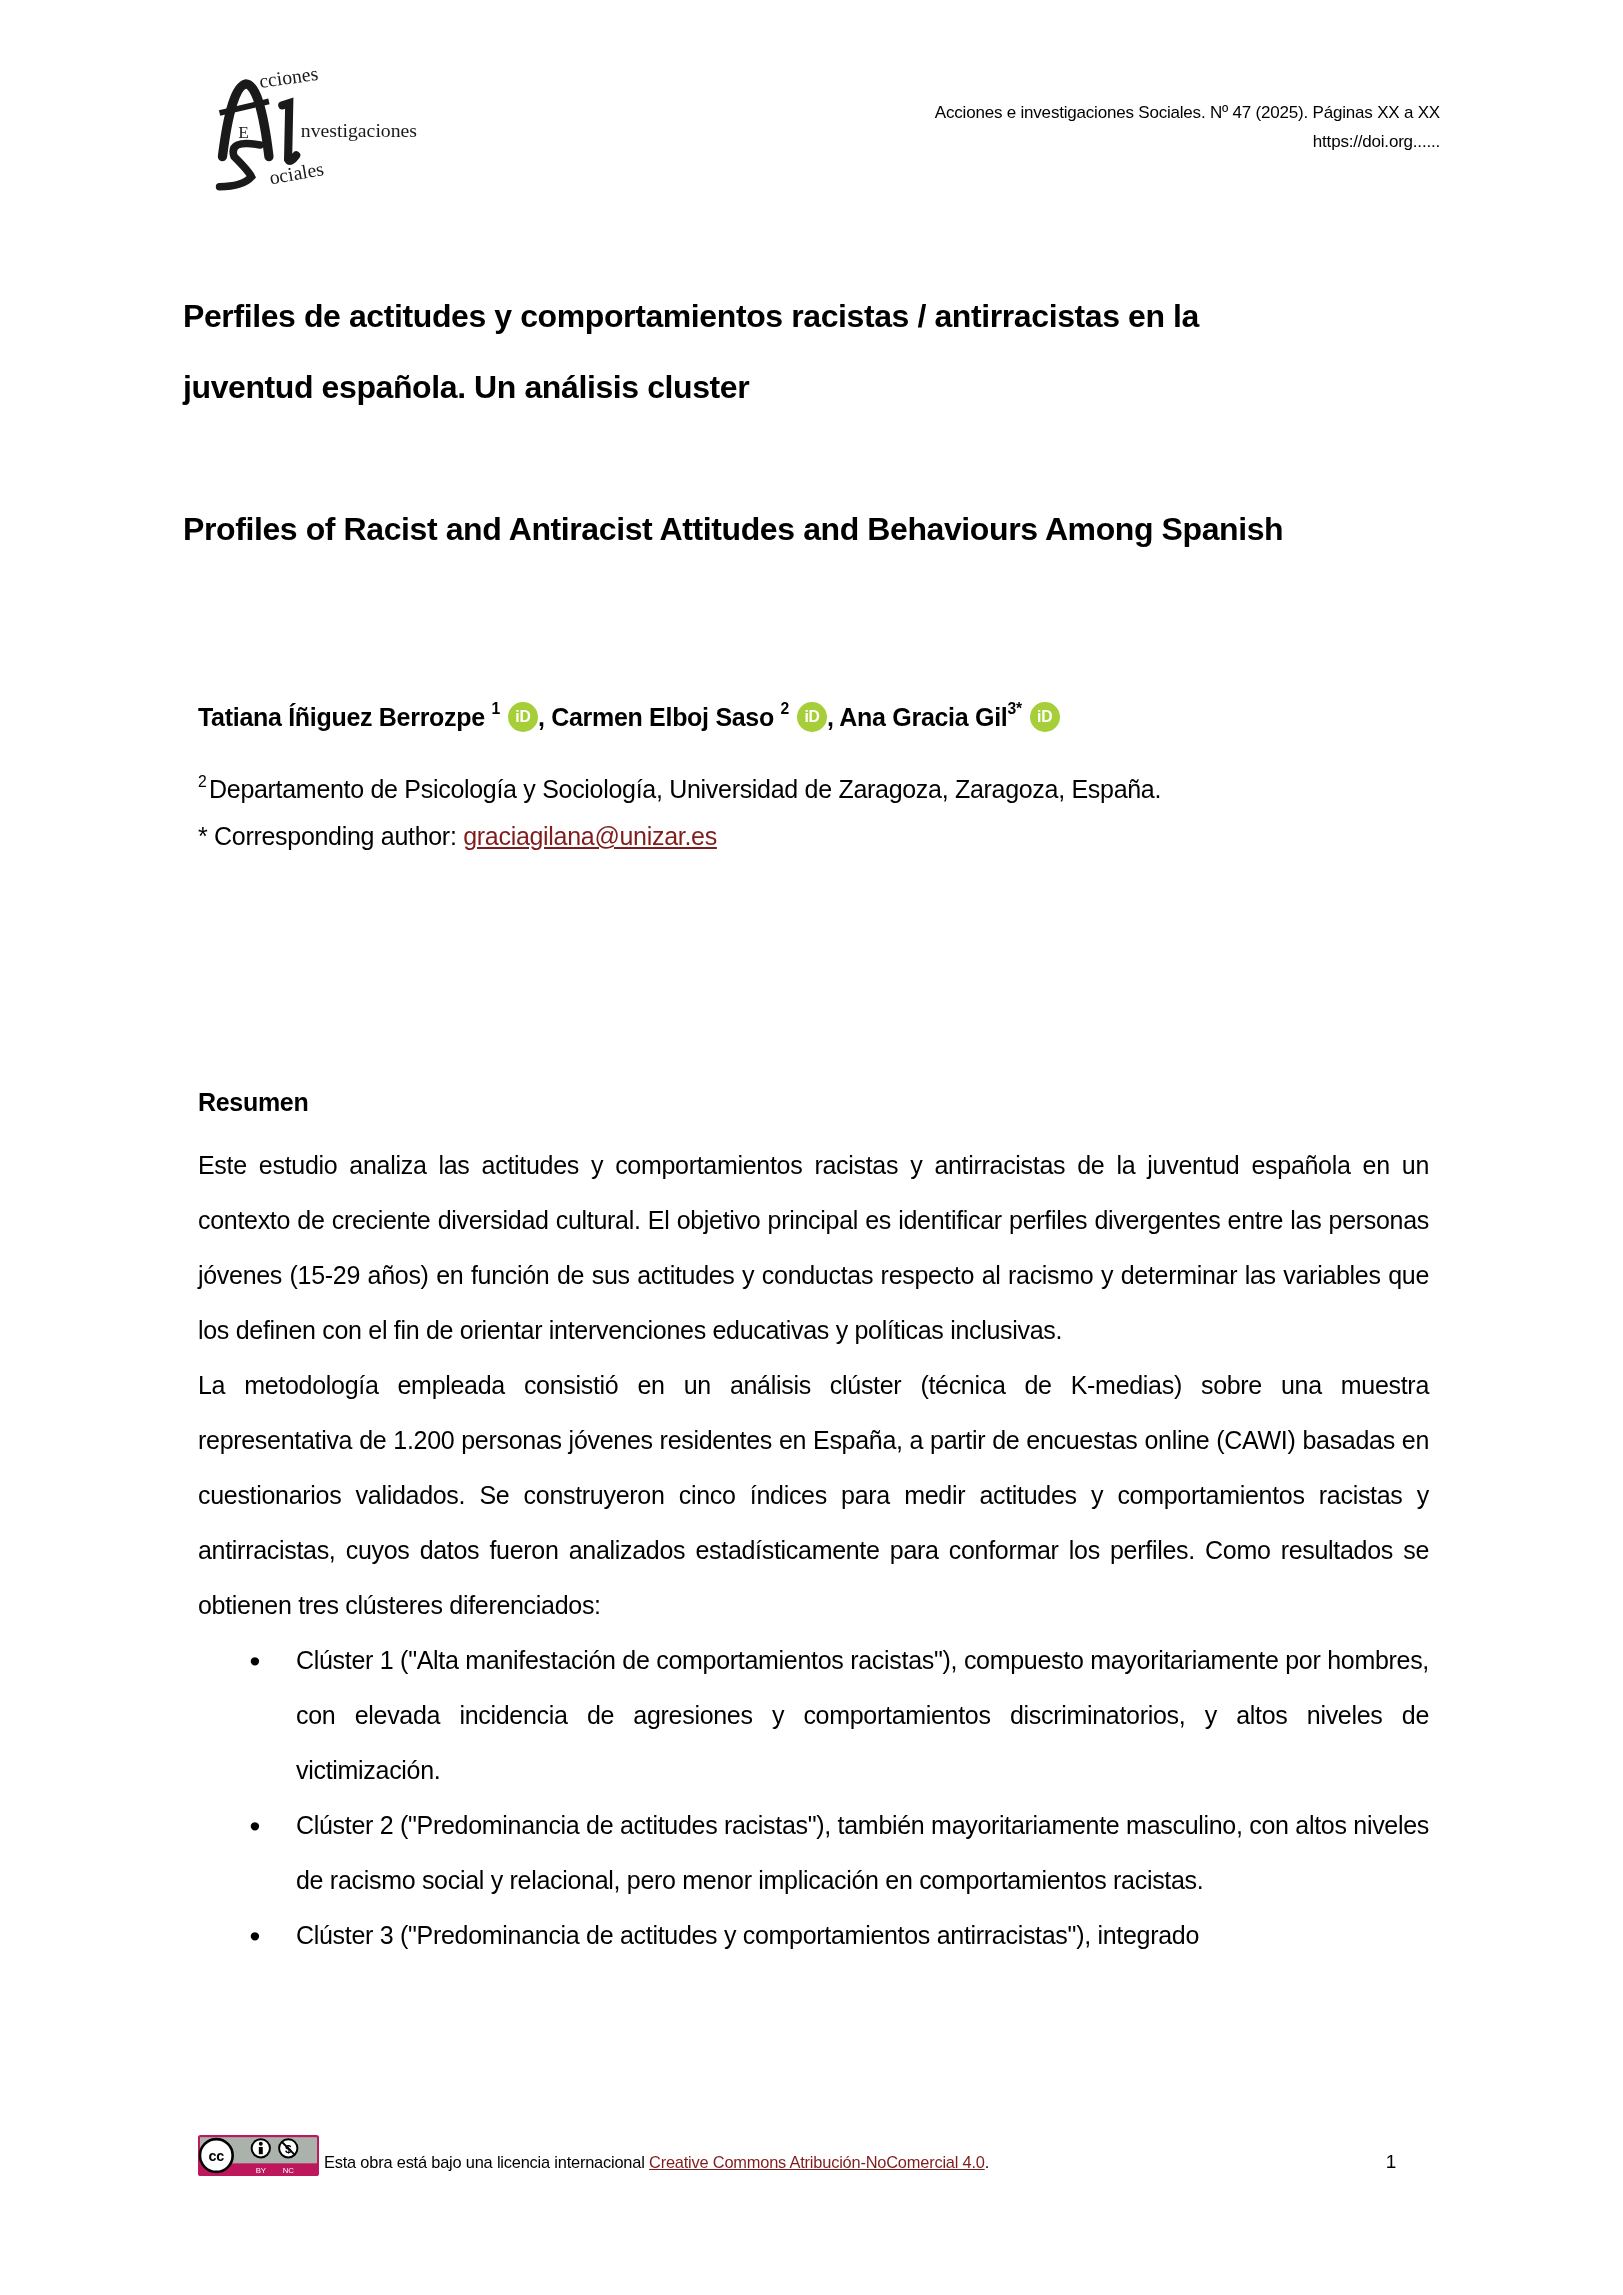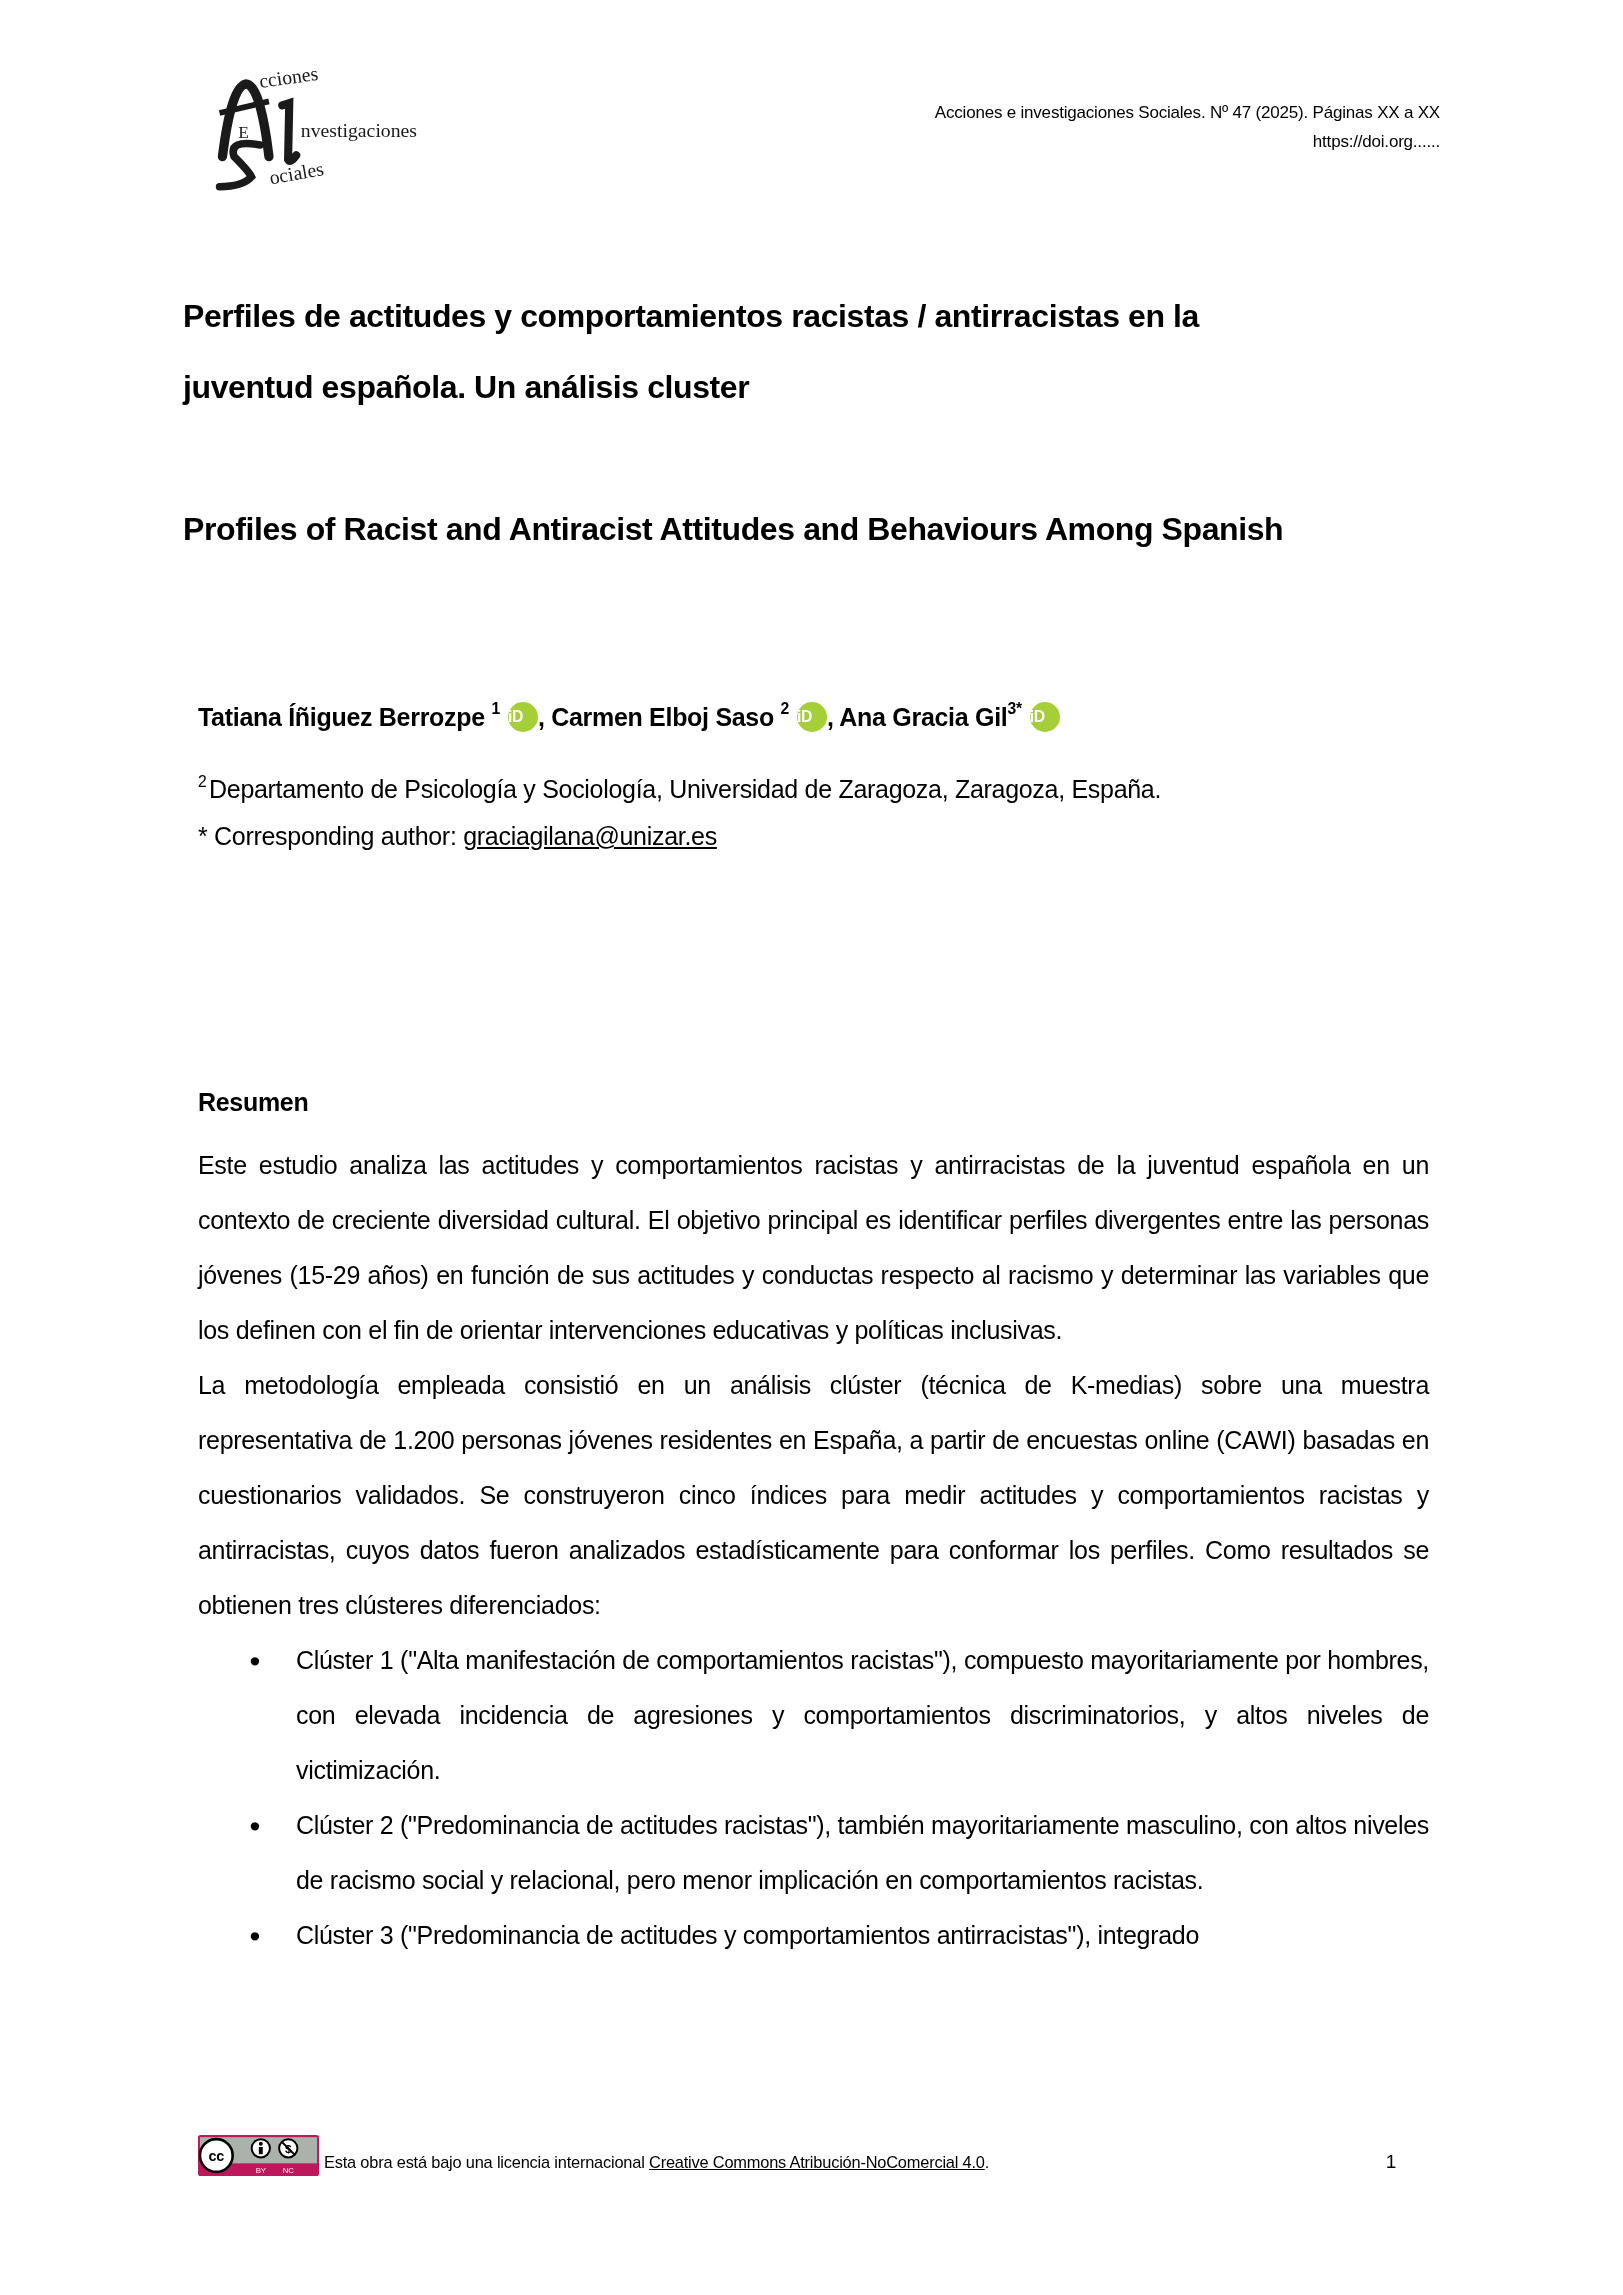--- a/index.html
+++ b/index.html
@@ -18,26 +18,26 @@
   .title-en { top: 494px; }
   .title-line { font-size: 32px; line-height: 71px; letter-spacing: -0.4px; }
   .authors {
     position: absolute; left: 198px; top: 700px; font-weight: bold;
     font-size: 25px; letter-spacing: -0.3px; white-space: nowrap;
   }
   .authors sup { font-size: 15.7px; vertical-align: 11.8px; }
   .orcid {
     display: inline-block; width: 30px; height: 30px; border-radius: 50%;
     background: #a6ce39; color: #fff; font-size: 15.7px; font-weight: bold;
-    text-align: left; line-height: 30px; vertical-align: 3.9px; margin-left: 1.3px;
+    text-align: center; line-height: 30px; vertical-align: 3.9px; margin-left: 1.3px;
   }
   .affils { position: absolute; left: 198px; top: 754px; font-size: 25px; letter-spacing: -0.3px; }
   .affil-line { height: 55px; line-height: 55px; white-space: nowrap; }
   .affil-line sup { font-size: 15.7px; vertical-align: 10.5px; margin-right: 2.6px; }
-  .link { color: #000000; text-decoration: underline; }
+  .link { color: #7f1d1d; text-decoration: underline; }
   .section-heading {
     position: absolute; left: 198px; top: 1088px; font-weight: bold; font-size: 25px;
     letter-spacing: -0.3px;
   }
   .body-text {
     position: absolute; left: 198px; top: 1138px; width: 1231px;
     font-size: 25px; line-height: 55px; letter-spacing: -0.3px; text-align: justify;
   }
   .body-text p { margin: 0; }
   .bullets { list-style: none; margin: 0; padding: 0; }

